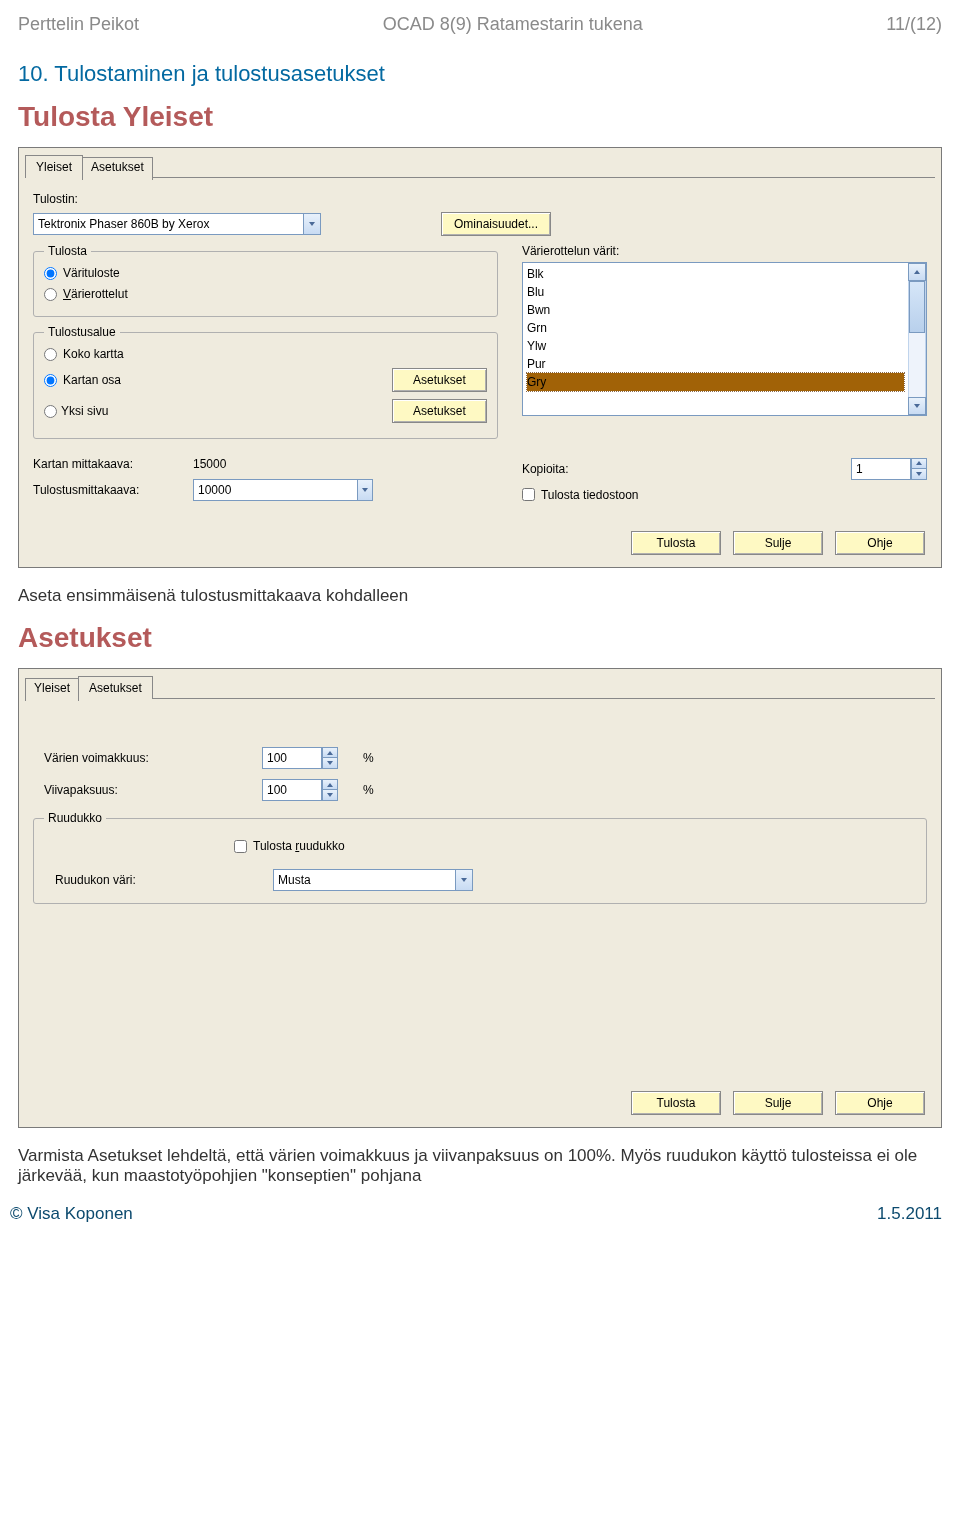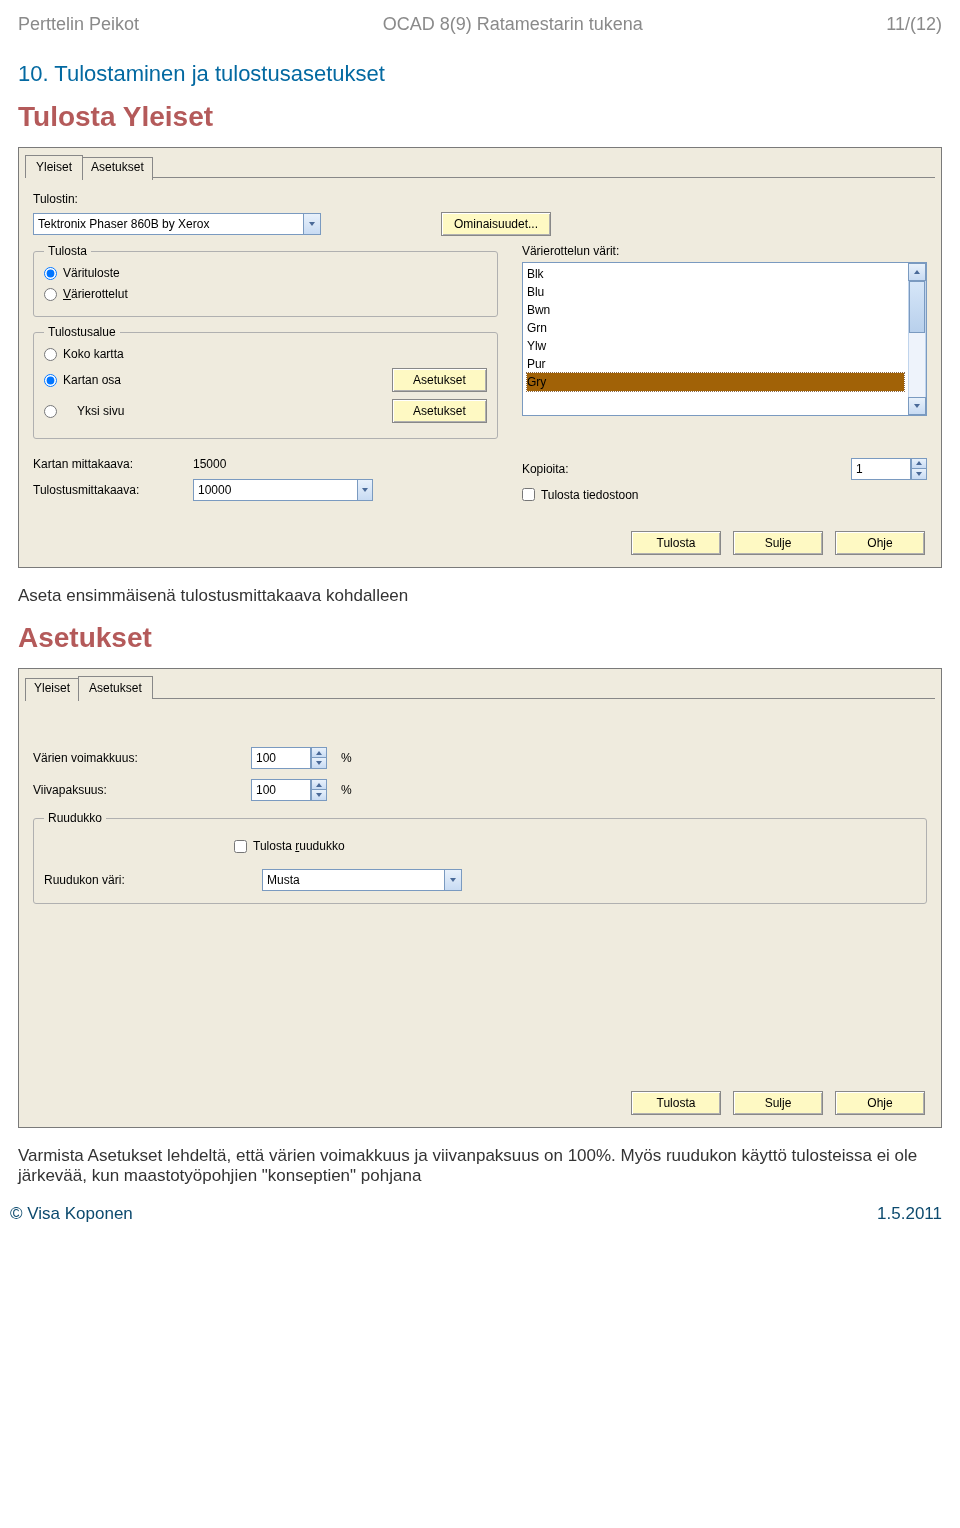--- a/index.html
+++ b/index.html
@@ -186,21 +186,21 @@
   .spinner .spin-btns button:last-child { border-top: none; }
 
   .tri-up { width:0; height:0; border-left:3px solid transparent; border-right:3px solid transparent; border-bottom:4px solid #4a6a98; }
   .tri-down { width:0; height:0; border-left:3px solid transparent; border-right:3px solid transparent; border-top:4px solid #4a6a98; }
 
   .bottom-row { display:flex; justify-content:flex-end; gap:12px; padding:12px 16px 12px 16px; }
 
   .underline-access::first-letter { text-decoration: underline; }
 
   .grid-row { display:flex; align-items:center; gap:14px; margin-bottom:10px; }
-  .grid-row .label { width: 150px; }
+  .grid-row .label { width: 150px; margin-left: 11px; }
 </style>
 </head>
 <body>
 
 <div class="page-header">
   <div>Perttelin Peikot</div>
   <div>OCAD 8(9) Ratamestarin tukena</div>
   <div>11/(12)</div>
 </div>
 
@@ -253,21 +253,21 @@
           <div class="radio-row" style="justify-content:space-between;">
             <div style="display:flex; gap:6px; align-items:center;">
               <input type="radio" checked="" style="">
               <span>Kartan osa</span>
             </div>
             <button class="win-button" style="min-width:95px;">
               <span>Asetukset</span>
             </button>
           </div>
           <div class="radio-row" style="justify-content:space-between;">
-            <div style="display:flex; gap:20px; align-items:center;">
+            <div style="display:flex; gap:4px; align-items:center;">
               <input type="radio" style="">
               <span>Yksi sivu</span>
             </div>
             <button class="win-button" style="min-width:95px;">
               <span>Asetukset</span>
             </button>
           </div>
         </fieldset>
       </div>
 

